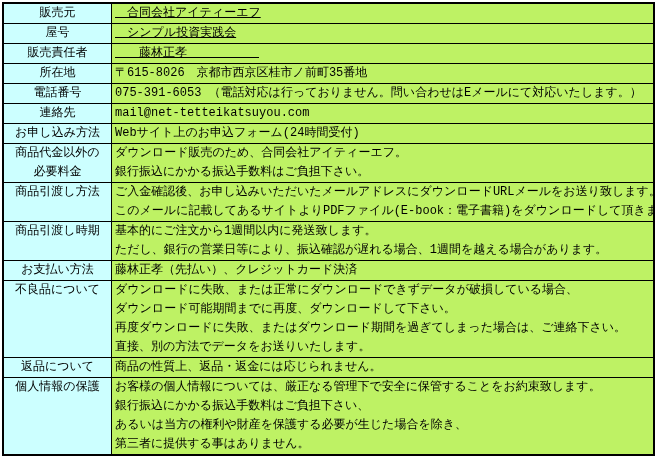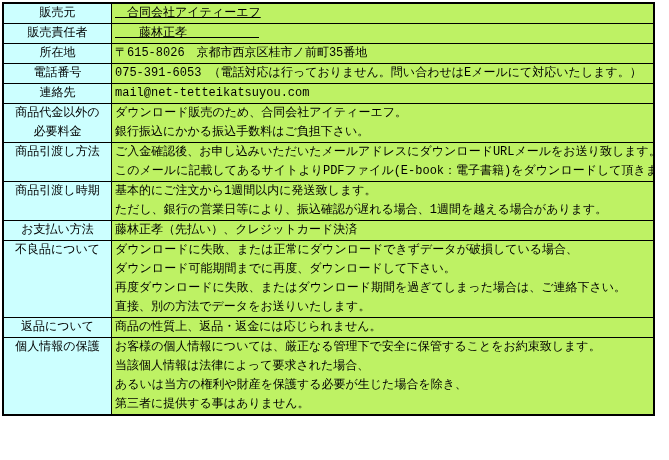--- a/index.html
+++ b/index.html
@@ -69,20 +69,28 @@
           <tr class="underline">
             <td class="label-cell">
               <div class="line">販売元</div>
             </td>
             <td class="value-cell">
               <div class="line">　合同会社アイティーエフ</div>
             </td>
           </tr>
           <tr class="underline">
             <td class="label-cell">
+              <div class="line">屋号</div>
+            </td>
+            <td class="value-cell">
+              <div class="line">　シンプル投資実践会</div>
+            </td>
+          </tr>
+          <tr class="underline">
+            <td class="label-cell">
               <div class="line">販売責任者</div>
             </td>
             <td class="value-cell">
               <div class="line">　　藤林正孝　　　　　　</div>
             </td>
           </tr>
           <tr>
             <td class="label-cell">
               <div class="line">所在地</div>
             </td>
@@ -97,20 +105,28 @@
             <td class="value-cell">
               <div class="line">075-391-6053 （電話対応は行っておりません。問い合わせはEメールにて対応いたします。）</div>
             </td>
           </tr>
           <tr>
             <td class="label-cell">
               <div class="line">連絡先</div>
             </td>
             <td class="value-cell">
               <div class="line">mail@net-tetteikatsuyou.com</div>
+            </td>
+          </tr>
+          <tr>
+            <td class="label-cell">
+              <div class="line">お申し込み方法</div>
+            </td>
+            <td class="value-cell">
+              <div class="line">Webサイト上のお申込フォーム(24時間受付)</div>
             </td>
           </tr>
           <tr>
             <td class="label-cell">
               <div class="line">商品代金以外の</div>
               <div class="line">必要料金</div>
             </td>
             <td class="value-cell">
               <div class="line">ダウンロード販売のため、合同会社アイティーエフ。</div>
               <div class="line">銀行振込にかかる振込手数料はご負担下さい。</div>
@@ -160,21 +176,21 @@
             <td class="value-cell">
               <div class="line">商品の性質上、返品・返金には応じられません。</div>
             </td>
           </tr>
           <tr>
             <td class="label-cell">
               <div class="line">個人情報の保護</div>
             </td>
             <td class="value-cell">
               <div class="line">お客様の個人情報については、厳正なる管理下で安全に保管することをお約束致します。</div>
-              <div class="line">当該個人情報は法律によって要求された場合、</div>
+              <div class="line">銀行振込にかかる振込手数料はご負担下さい、</div>
               <div class="line">あるいは当方の権利や財産を保護する必要が生じた場合を除き、</div>
               <div class="line">第三者に提供する事はありません。</div>
             </td>
           </tr>
         </tbody>
     </table>
   </div>
 </div>
 
 </body></html>

